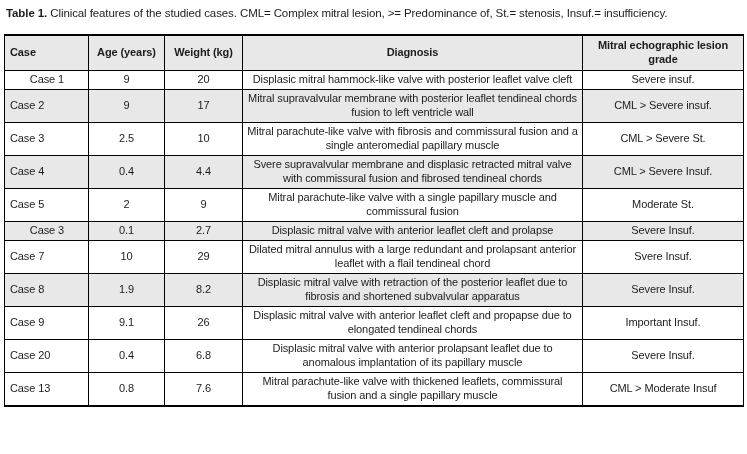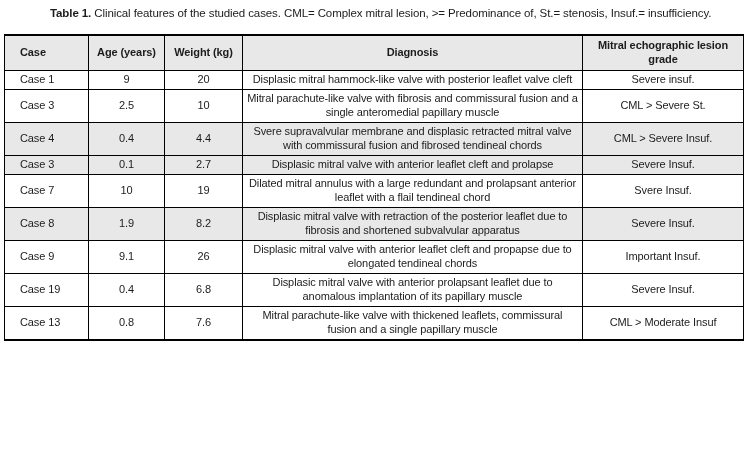--- a/index.html
+++ b/index.html
@@ -15,21 +15,20 @@
     width: 747px;
     height: 454px;
     padding: 5px 4px 0 4px;
   }
   .caption {
     font-size: 11.5px;
     line-height: 1.25;
     padding: 1px 0 0 2px;
     letter-spacing: -0.1px;
     white-space: nowrap;
-    margin-left: 44px;
   }
   .caption .bold { font-weight: bold; }
   table.clinical {
     margin-top: 14px;
     width: 739px;
     border-collapse: collapse;
     table-layout: fixed;
     border-top: 2px solid #000;
     border-bottom: 2px solid #000;
     border-left: 1px solid #000;
@@ -50,24 +49,24 @@
   }
   th {
     font-weight: bold;
     text-align: center;
     background: #e8e8e8;
     height: 33px;
     padding: 3px 6px;
   }
   th.case-col, td.case-col {
     text-align: left;
-    padding-left: 15px;
+    padding-left: 5px;
   }
   td { text-align: center; background: #ffffff; }
-  td.single { height: 17px; }
+  td.single { height: 17px; text-align: center; }
   td.double { height: 30px; }
   tr.alt td { background: #e8e8e8; }
 </style>
 </head>
 <body>
 
 <div class="page">
 
   <div class="caption"><span class="bold">Table 1.</span><span> Clinical features of the studied cases. CML= Complex mitral lesion, &gt;= Predominance of, St.= stenosis, Insuf.= insufficiency.</span></div>
 
@@ -89,64 +88,78 @@
       </tr>
     </thead>
     <tbody id="table-body">
         <tr>
           <td class="case-col single">Case 1</td>
           <td class="single">9</td>
           <td class="single">20</td>
           <td class="single">Displasic mitral hammock-like valve with posterior leaflet valve cleft</td>
           <td class="single">Severe insuf.</td>
         </tr>
+        <tr class="alt">
+          <td class="case-col double">Case 2</td>
+          <td class="double">9</td>
+          <td class="double">17</td>
+          <td class="double">Mitral supravalvular membrane with posterior leaflet tendineal chords fusion to left ventricle wall</td>
+          <td class="double">CML &gt; Severe insuf.</td>
+        </tr>
         <tr>
           <td class="case-col double">Case 3</td>
           <td class="double">2.5</td>
           <td class="double">10</td>
           <td class="double">Mitral parachute-like valve with fibrosis and commissural fusion and a single anteromedial papillary muscle</td>
           <td class="double">CML &gt; Severe St.</td>
         </tr>
         <tr class="alt">
           <td class="case-col double">Case 4</td>
           <td class="double">0.4</td>
           <td class="double">4.4</td>
           <td class="double">Svere supravalvular membrane and displasic retracted mitral valve with commissural fusion and fibrosed tendineal chords</td>
           <td class="double">CML &gt; Severe Insuf.</td>
         </tr>
+        <tr>
+          <td class="case-col double">Case 5</td>
+          <td class="double">2</td>
+          <td class="double">9</td>
+          <td class="double">Mitral parachute-like valve with a single papillary muscle and commissural fusion</td>
+          <td class="double">Moderate St.</td>
+        </tr>
         <tr class="alt">
           <td class="case-col single">Case 3</td>
           <td class="single">0.1</td>
           <td class="single">2.7</td>
           <td class="single">Displasic mitral valve with anterior leaflet cleft and prolapse</td>
           <td class="single">Severe Insuf.</td>
         </tr>
         <tr>
           <td class="case-col double">Case 7</td>
           <td class="double">10</td>
-          <td class="double">19</td>
+          <td class="double">29</td>
           <td class="double">Dilated mitral annulus with a large redundant and prolapsant anterior leaflet with a flail tendineal chord</td>
           <td class="double">Svere Insuf.</td>
         </tr>
         <tr class="alt">
           <td class="case-col double">Case 8</td>
           <td class="double">1.9</td>
           <td class="double">8.2</td>
           <td class="double">Displasic mitral valve with retraction of the posterior leaflet due to fibrosis and shortened subvalvular apparatus</td>
           <td class="double">Severe Insuf.</td>
         </tr>
         <tr>
           <td class="case-col double">Case 9</td>
           <td class="double">9.1</td>
           <td class="double">26</td>
           <td class="double">Displasic mitral valve with anterior leaflet cleft and propapse due to elongated tendineal chords</td>
           <td class="double">Important Insuf.</td>
         </tr>
         <tr>
-          <td class="case-col double">Case 19</td>
+          <td class="case-col double">Case 20</td>
           <td class="double">0.4</td>
           <td class="double">6.8</td>
           <td class="double">Displasic mitral valve with anterior prolapsant leaflet due to anomalous implantation of its papillary muscle</td>
           <td class="double">Severe Insuf.</td>
         </tr>
         <tr>
           <td class="case-col double">Case 13</td>
           <td class="double">0.8</td>
           <td class="double">7.6</td>
           <td class="double">Mitral parachute-like valve with thickened leaflets, commissural fusion and a single papillary muscle</td>

